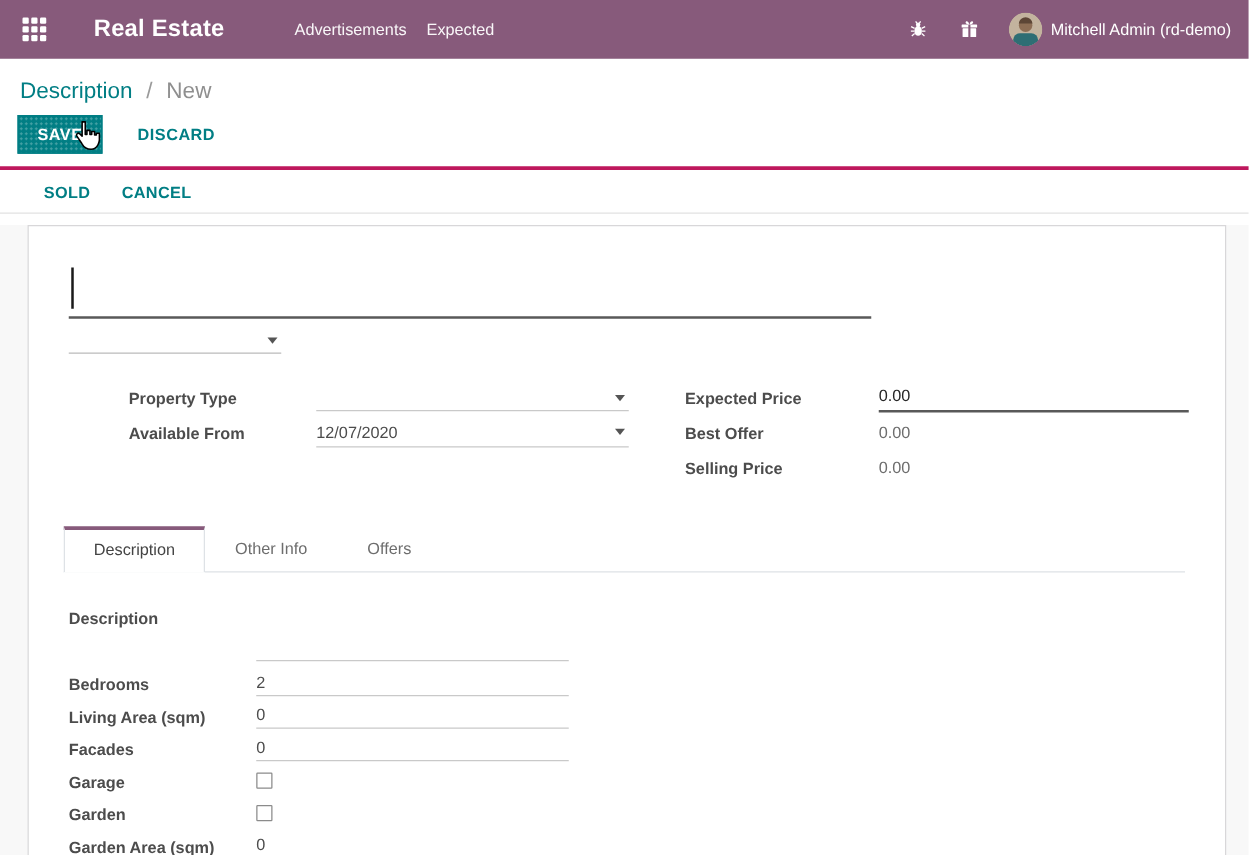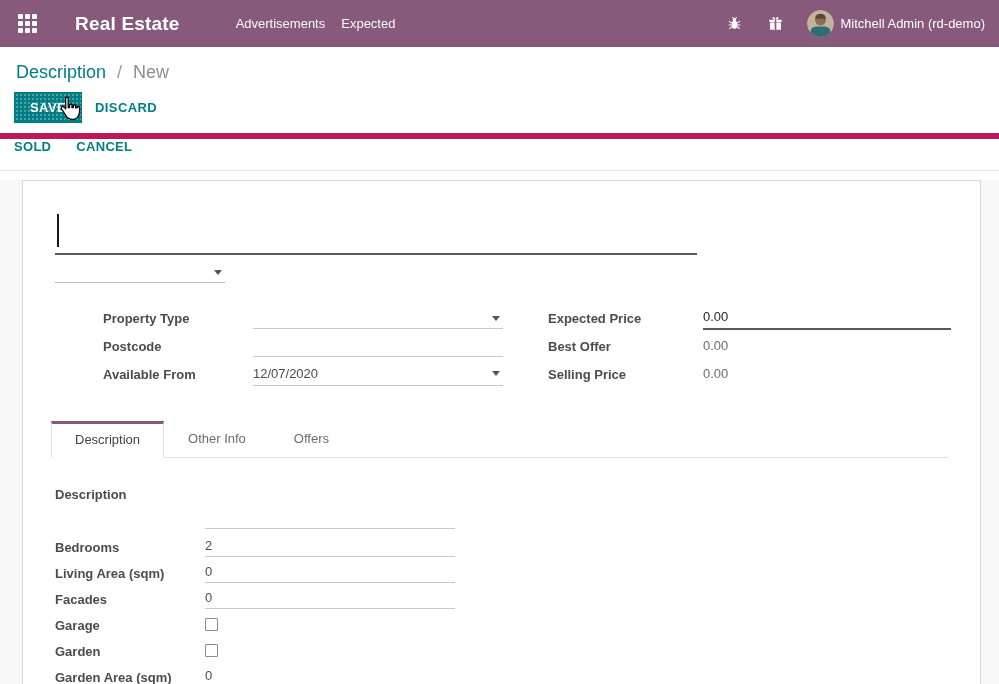--- a/index.html
+++ b/index.html
@@ -27,27 +27,27 @@
   .bc-sep { color:#9a9a9a; margin:0 6px; }
   .bc-current { color:#8f8f8f; }
 
   .action-bar { padding:9px 16px 10px 14px; position:relative; display:flex; align-items:center; }
   .btn-save { background:#017E84; color:#fff; border:1px solid #017E84; font-size:13px;
               font-weight:bold; letter-spacing:.4px; padding:7px 15px; cursor:pointer;
               font-family:"Liberation Sans", sans-serif;
               background-image:radial-gradient(rgba(255,255,255,.28) 1px, transparent 1.1px);
               background-size:4px 4px; }
   .btn-discard { background:none; border:none; color:#017E84; font-size:13px; font-weight:bold;
-                 letter-spacing:.4px; margin-left:13px; cursor:pointer;
+                 letter-spacing:.4px; margin-left:28px; cursor:pointer;
                  font-family:"Liberation Sans", sans-serif; }
   .cursor-hand { position:absolute; left:59px; top:13px; pointer-events:none; }
 
   
-  .statusbar { border-top:6px solid #be185d; border-bottom:1px solid #e2e2e2;
-               height:38px; display:flex; align-items:flex-start; padding-left:14px; background:#fff; }
+  .statusbar { border-top:3px solid #be185d; border-bottom:1px solid #e2e2e2;
+               height:38px; display:flex; align-items:center; padding-left:35px; background:#fff; }
   .sb-btn { background:none; border:none; color:#017E84; font-size:13px; font-weight:bold;
             letter-spacing:.3px; margin-right:25px; cursor:pointer;
             font-family:"Liberation Sans", sans-serif; }
 
   
   .content { background:#f8f8f8; height:515px; }
   .sheet { width:959px; margin:9px auto 0 22px; background:#fff;
            border:1px solid #d8d7d9; min-height:600px; padding:30px 32px 0 32px; }
 
   .title-input { position:relative; width:642px; height:44px;
@@ -187,26 +187,20 @@
     <div class="field-grid">
       <div class="fcol-left">
         <div class="frow">
           <span class="flabel">Property Type</span>
           <div class="finput">
             <span></span>
             <span class="dd-caret"></span>
           </div>
         </div>
         <div class="frow">
-          <span class="flabel">Postcode</span>
-          <div class="finput">
-            <span></span>
-          </div>
-        </div>
-        <div class="frow">
           <span class="flabel">Available From</span>
           <div class="finput">
             <span>12/07/2020</span>
             <span class="dd-caret"></span>
           </div>
         </div>
       </div>
 
       <div class="fcol-right">
         <div class="frow">

